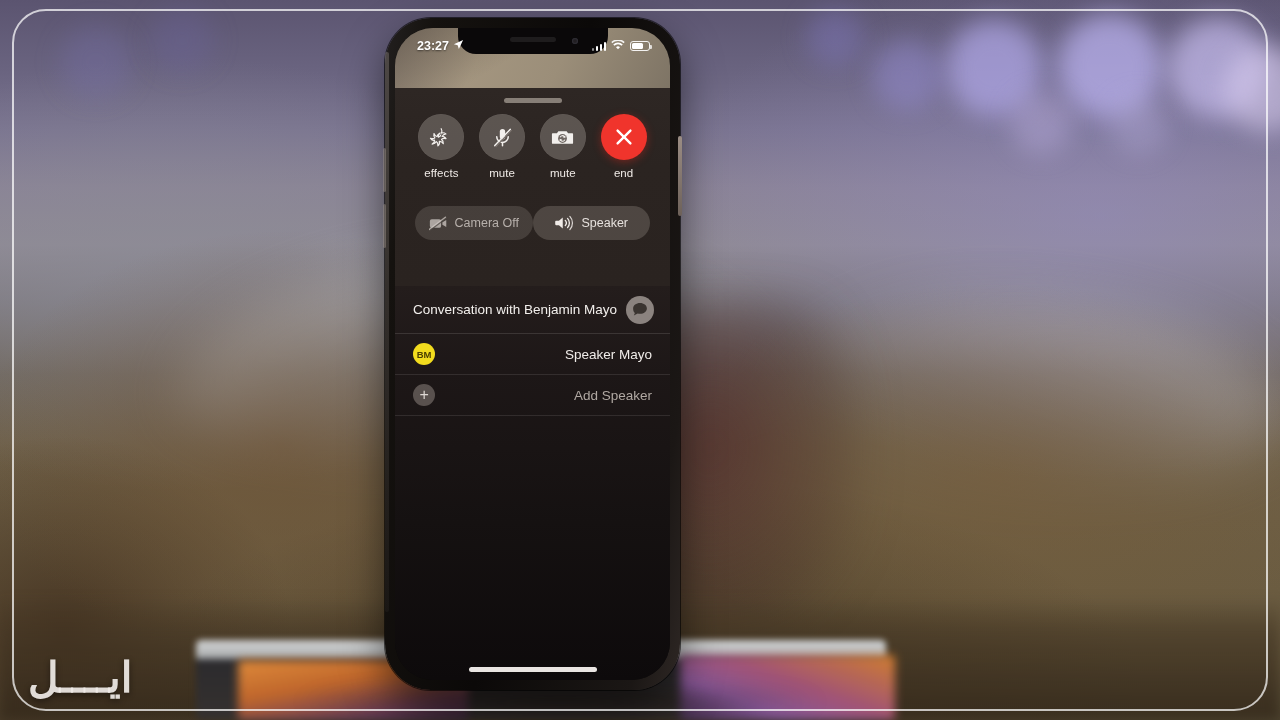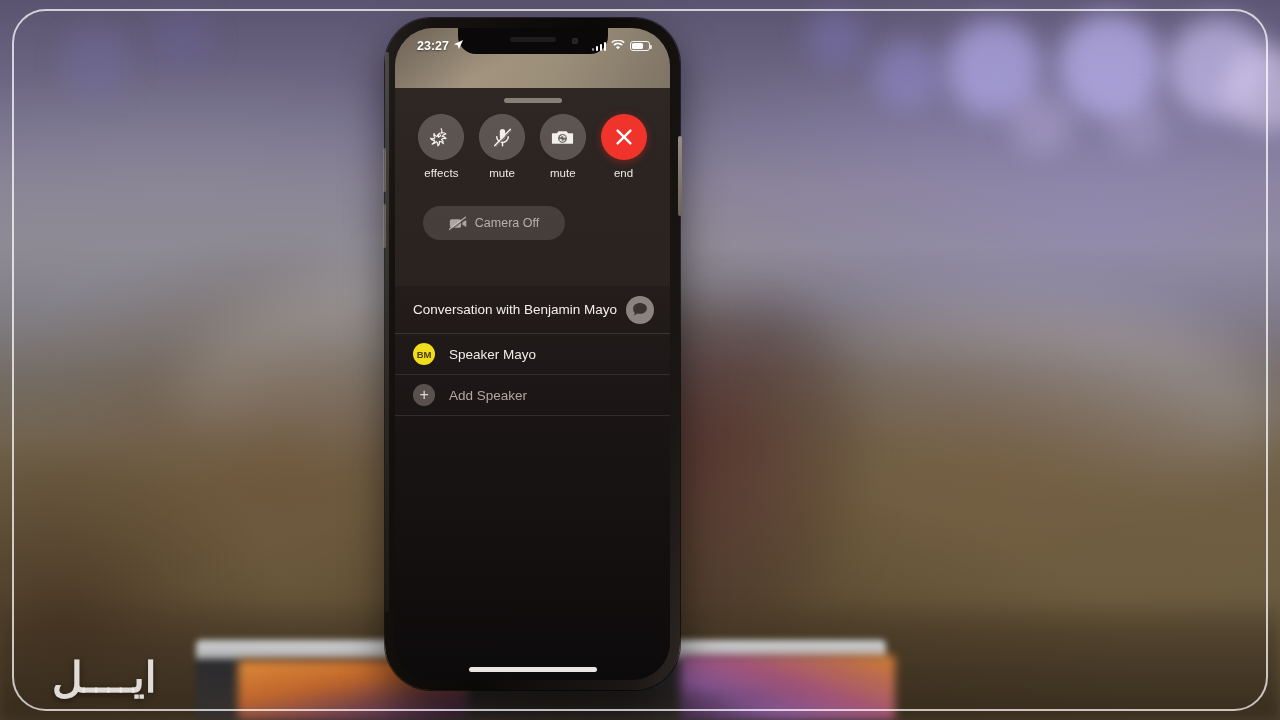--- a/index.html
+++ b/index.html
@@ -107,21 +107,20 @@
     pointer-events:none;
   }
 
   
   #watermark {
     position:absolute; left:28px; bottom:18px;
     font-size:42px; font-weight:700; letter-spacing:1px;
     color:rgba(240,236,232,.92);
     direction:rtl;
     text-shadow:0 2px 6px rgba(0,0,0,.45);
-    margin-left:24px;
   }
 
   
   #phone {
     position:absolute; left:385px; top:18px; width:295px; height:672px;
     background:linear-gradient(100deg,#23201f 0%, #15120f 12%, #0b0908 50%, #1b1715 88%, #2e2724 100%);
     border-radius:46px;
     box-shadow:0 18px 40px rgba(0,0,0,.55), 0 0 0 1px rgba(0,0,0,.6);
   }
   .phone-rail-l {
@@ -208,21 +207,21 @@
   .ctl-circle {
     width:46px; height:46px; border-radius:50%;
     background:rgba(132,124,118,.55);
     display:flex; align-items:center; justify-content:center;
     box-shadow:inset 0 0 0 .5px rgba(255,255,255,.06);
   }
   .ctl-circle.danger { background:#f0342c; box-shadow:0 2px 8px rgba(220,40,30,.4); }
   .ctl-label { font-size:11.5px; color:#efeae6; letter-spacing:.1px; }
 
   .pill-row {
-    position:absolute; left:8px; right:0; top:118px;
+    position:absolute; left:0; right:0; top:118px;
     display:flex; justify-content:space-between; padding:0 20px;
   }
   .pill {
     height:34px; width:142px; border-radius:18px;
     background:rgba(126,118,112,.42);
     display:flex; align-items:center; justify-content:center; gap:7px;
     color:#e6e1dd; font-size:12.5px;
   }
   .pill.dim { color:#b7b0ab; background:rgba(120,112,106,.36); }
   .pill.dim svg path, .pill.dim svg rect, .pill.dim svg line { opacity:.75; }
@@ -242,20 +241,21 @@
   .conv-title { font-size:13.5px; color:#f2efec; }
   .bubble-btn {
     width:28px; height:28px; border-radius:50%;
     background:rgba(180,172,166,.72);
     display:flex; align-items:center; justify-content:center;
   }
   .conv-row {
     height:41px; display:flex; align-items:center; gap:14px;
     padding:0 18px;
     border-bottom:.5px solid rgba(255,255,255,.10);
+    justify-content:space-between;
   }
   .avatar {
     width:22px; height:22px; border-radius:50%;
     background:#f2dc1e; color:#4c4000;
     font-size:9.5px; font-weight:700;
     display:flex; align-items:center; justify-content:center;
     letter-spacing:-.2px;
   }
   .avatar.add {
     background:rgba(140,132,126,.55); color:#ded8d3; font-size:16px; font-weight:400; line-height:1;
@@ -394,20 +394,29 @@
       <div class="pill-row">
         <div class="pill dim">
           <svg width="19" height="15" viewBox="0 0 22 16">
             <rect x="1" y="3" width="13" height="10" rx="2.2" fill="#cfc8c3"></rect>
             <path d="M15.5 6.6 20 4v8l-4.5-2.6z" fill="#cfc8c3"></path>
             <line x1="0.5" y1="14.8" x2="19" y2="0.8" stroke="#cfc8c3" stroke-width="1.8" stroke-linecap="round"></line>
             <line x1="1.8" y1="15.6" x2="20.3" y2="1.6" stroke="#4e4843" stroke-width="1.4" stroke-linecap="round"></line>
           </svg>
           <span>Camera Off</span>
         </div>
+        <div class="pill">
+          <svg width="20" height="16" viewBox="0 0 22 18">
+            <path d="M2 6.6h3.3L9.6 2.8v12.4L5.3 11.4H2c-.5 0-.9-.4-.9-.9V7.5c0-.5.4-.9.9-.9z" fill="#f0ebe7"></path>
+            <path d="M12.4 6.1a4.3 4.3 0 0 1 0 5.8" fill="none" stroke="#f0ebe7" stroke-width="1.5" stroke-linecap="round"></path>
+            <path d="M15 3.8a7.6 7.6 0 0 1 0 10.4" fill="none" stroke="#f0ebe7" stroke-width="1.5" stroke-linecap="round"></path>
+            <path d="M17.6 1.6a10.9 10.9 0 0 1 0 14.8" fill="none" stroke="#f0ebe7" stroke-width="1.4" stroke-linecap="round" opacity=".85"></path>
+          </svg>
+          <span>Speaker</span>
+        </div>
       </div>
     </div>
 
     <div class="conv">
       <div class="conv-head">
         <div class="conv-title">Conversation with Benjamin Mayo</div>
         <div class="bubble-btn">
           <svg width="16" height="15" viewBox="0 0 18 17">
             <path d="M9 1.2c4.3 0 7.8 2.7 7.8 6.1 0 3.4-3.5 6.1-7.8 6.1-.9 0-1.8-.1-2.6-.3L2 15.3l1.2-2.9C1.9 11.3 1.2 9.8 1.2 7.3c0-3.4 3.5-6.1 7.8-6.1z" fill="#3a3430"></path>
           </svg>

